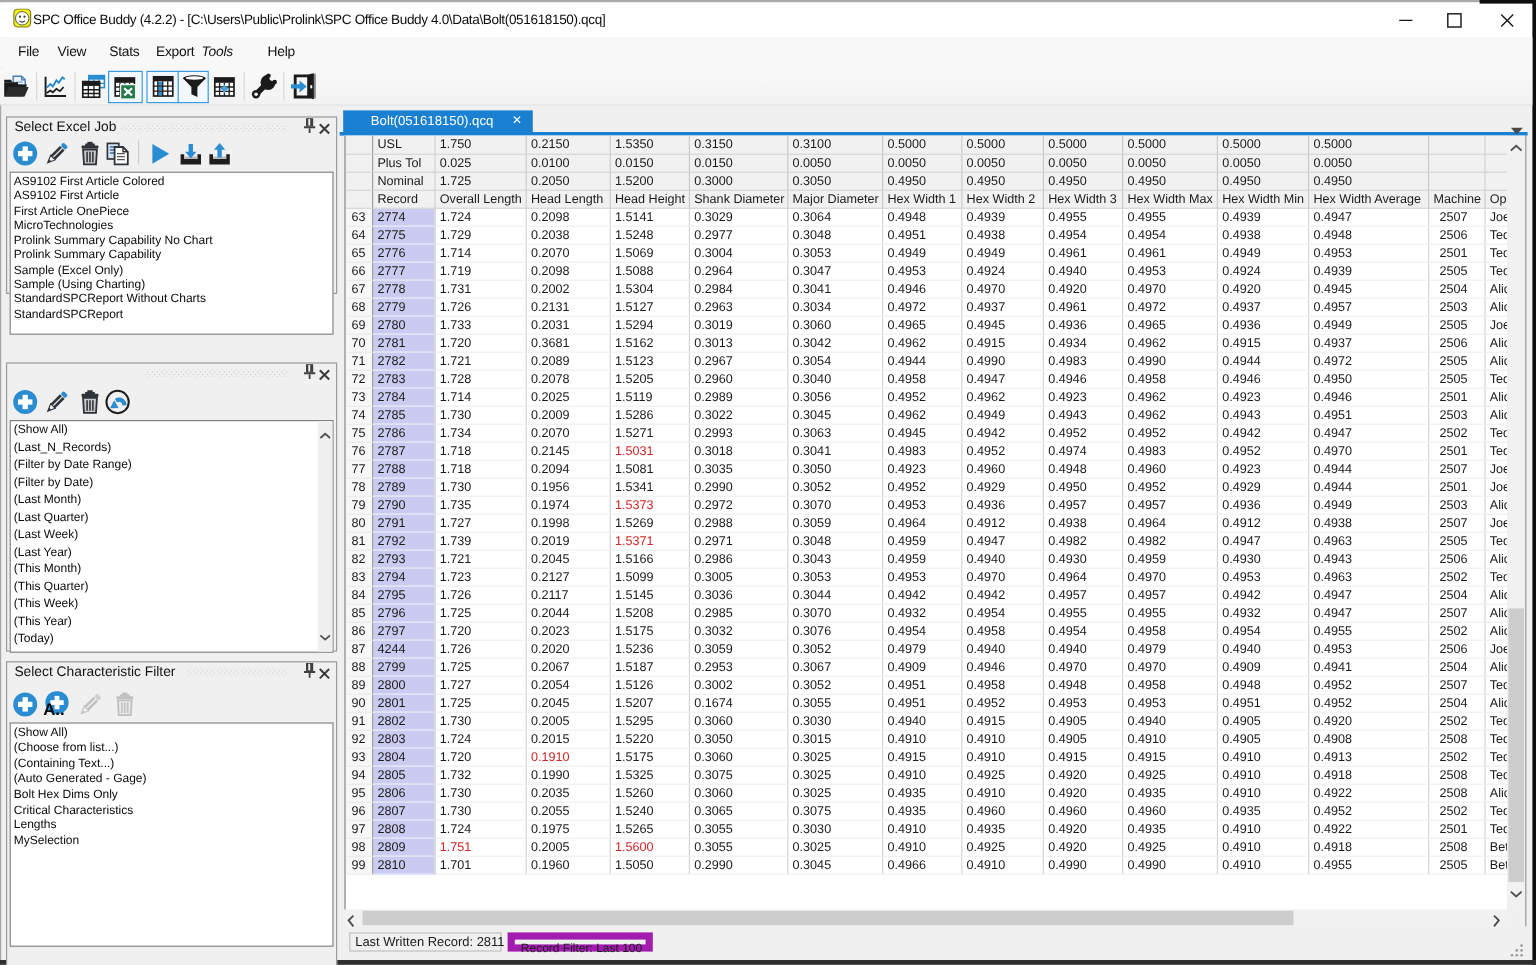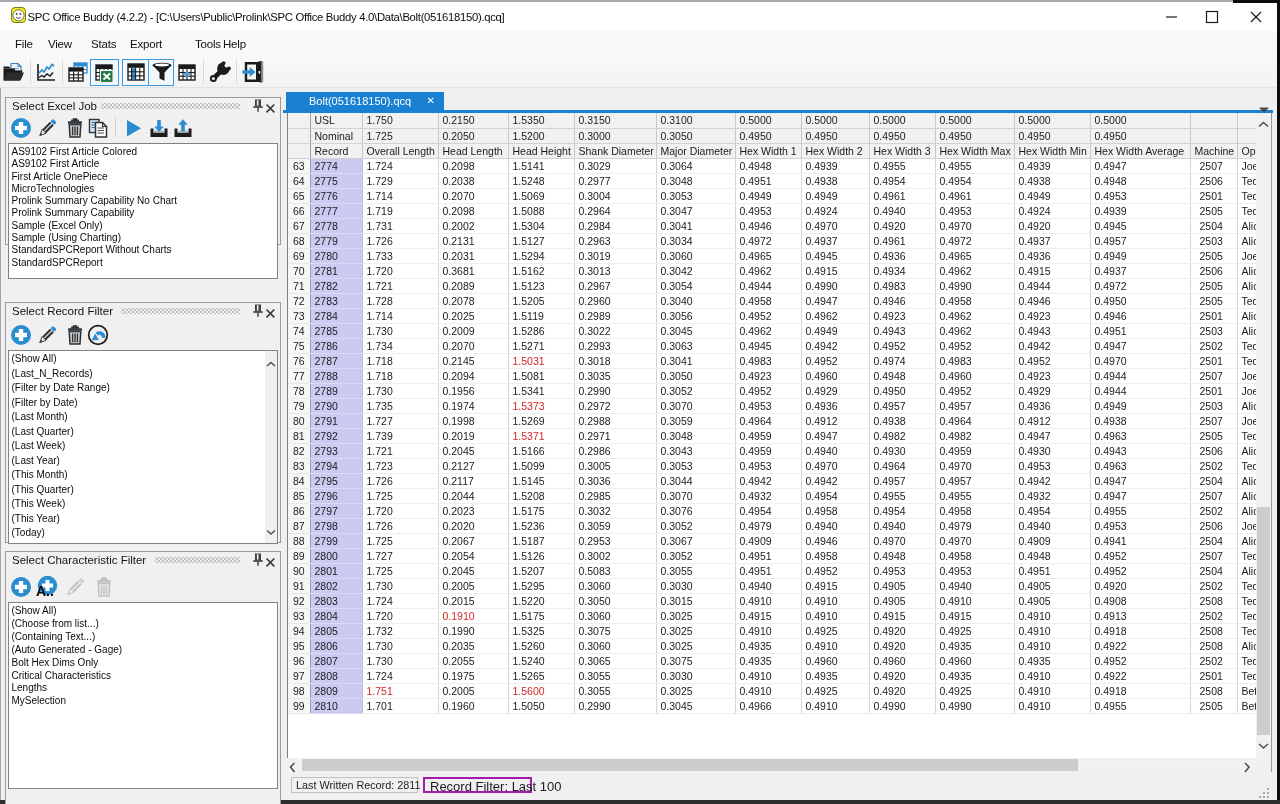--- a/index.html
+++ b/index.html
@@ -34,21 +34,21 @@
 <div class="abs" style="left:1140px;top:2px;"><svg width="140" height="29" viewBox="0 0 140 29" style="">
       <line x1="26" y1="15" x2="37" y2="15" stroke="#1a1a1a" stroke-width="1.2"></line>
       <rect x="66.5" y="9.5" width="11" height="11" fill="none" stroke="#1a1a1a" stroke-width="1.2"></rect>
       <path d="M111 10 L121 20 M121 10 L111 20" stroke="#1a1a1a" stroke-width="1.2"></path>
     </svg></div>
 <div class="abs" style="left:0;top:31px;width:1277px;height:26px;background:#f8f8f8;"></div>
 <div class="mi" style="left:15px;top:31px;">File</div>
 <div class="mi" style="left:48px;top:31px;">View</div>
 <div class="mi" style="left:91px;top:31px;">Stats</div>
 <div class="mi" style="left:130px;top:31px;">Export</div>
-<div class="mi" style="left:195px;top:31px;">Tools</div>
+<div class="mi" style="left:168px;top:31px;font-style:italic;">Tools</div>
 <div class="mi" style="left:223px;top:31px;">Help</div>
 <div class="abs" style="left:0;top:57px;width:1277px;height:31px;background:linear-gradient(#f9f9f9,#f2f2f2);border-bottom:1px solid #e3e3e3;"></div>
 <div class="abs" style="left:90px;top:59px;width:29px;height:27px;border:1px solid #3d9ade;background:#f2f8fd;"></div>
 <div class="abs" style="left:122px;top:59px;width:52px;height:27px;border:1px solid #3d9ade;background:#f2f8fd;"></div>
 <div class="abs" style="left:148px;top:59px;width:1px;height:27px;background:#3d9ade;"></div>
 <div class="abs" style="left:2px;top:61px;"><svg width="22" height="22" viewBox="0 0 22 22" style="">
       <path d="M9 2.5 L16 2.5 L19 5.5 L19 14.5 L9 14.5 Z" fill="#eaf2fb" stroke="#4a7fb5" stroke-width="1.2"></path>
       <path d="M16 2.5 L16 5.5 L19 5.5" fill="none" stroke="#4a7fb5" stroke-width="1"></path>
       <line x1="11" y1="7.5" x2="17" y2="7.5" stroke="#7fa8d0" stroke-width="1"></line>
       <line x1="11" y1="9.5" x2="17" y2="9.5" stroke="#7fa8d0" stroke-width="1"></line>
@@ -199,21 +199,20 @@
 <div>MicroTechnologies</div>
 <div>Prolink Summary Capability No Chart</div>
 <div>Prolink Summary Capability</div>
 <div>Sample (Excel Only)</div>
 <div>Sample (Using Charting)</div>
 <div>StandardSPCReport Without Charts</div>
 <div>StandardSPCReport</div>
 </div>
 </div>
 <div class="panel" style="top:302px;height:241px;">
-<div class="ptitle">Select Record Filter</div>
 <div class="hatch" style="left:115px;top:5px;width:119px;"></div>
 <div class="abs" style="left:245px;top:0px;"><svg width="14" height="13" viewBox="0 0 14 13" style="">
         <rect x="4" y="0.5" width="6" height="6.8" fill="#404040"></rect>
         <rect x="5.9" y="1.2" width="1.6" height="5.4" fill="#f2f2f2"></rect>
         <line x1="2.3" y1="8" x2="11.7" y2="8" stroke="#404040" stroke-width="1.7"></line>
         <line x1="7" y1="8.8" x2="7" y2="12.8" stroke="#404040" stroke-width="1.5"></line>
       </svg></div>
 <div class="abs" style="left:259px;top:2px;"><svg width="11" height="11" viewBox="0 0 11 11" style="">
         <path d="M1.5 1.5 L9.3 9.3 M9.3 1.5 L1.5 9.3" stroke="#3c3c3c" stroke-width="1.7"></path>
       </svg></div>
@@ -359,20 +358,37 @@
 <td>0.5000</td>
 <td>0.5000</td>
 <td>0.5000</td>
 <td>0.5000</td>
 <td>0.5000</td>
 <td></td>
 <td></td>
 </tr>
 <tr class="spec">
           <td class="rn"></td>
+          <td>Plus Tol</td>
+<td>0.025</td>
+<td>0.0100</td>
+<td>0.0150</td>
+<td>0.0150</td>
+<td>0.0050</td>
+<td>0.0050</td>
+<td>0.0050</td>
+<td>0.0050</td>
+<td>0.0050</td>
+<td>0.0050</td>
+<td>0.0050</td>
+<td></td>
+<td></td>
+</tr>
+<tr class="spec">
+          <td class="rn"></td>
           <td>Nominal</td>
 <td>1.725</td>
 <td>0.2050</td>
 <td>1.5200</td>
 <td>0.3000</td>
 <td>0.3050</td>
 <td>0.4950</td>
 <td>0.4950</td>
 <td>0.4950</td>
 <td>0.4950</td>
@@ -801,21 +817,21 @@
 <td>0.4958</td>
 <td>0.4954</td>
 <td>0.4958</td>
 <td>0.4954</td>
 <td>0.4955</td>
 <td class="mach">2502</td>
 <td class="op">Alic</td>
 </tr>
 <tr>
           <td class="rn">87</td>
-          <td class="rec">2798</td>
+          <td class="rec">4244</td>
 <td>1.726</td>
 <td>0.2020</td>
 <td>1.5236</td>
 <td>0.3059</td>
 <td>0.3052</td>
 <td>0.4979</td>
 <td>0.4940</td>
 <td>0.4940</td>
 <td>0.4979</td>
 <td>0.4940</td>
@@ -856,21 +872,21 @@
 <td>0.4952</td>
 <td class="mach">2507</td>
 <td class="op">Ted</td>
 </tr>
 <tr>
           <td class="rn">90</td>
           <td class="rec">2801</td>
 <td>1.725</td>
 <td>0.2045</td>
 <td>1.5207</td>
-<td>0.5083</td>
+<td>0.1674</td>
 <td>0.3055</td>
 <td>0.4951</td>
 <td>0.4952</td>
 <td>0.4953</td>
 <td>0.4953</td>
 <td>0.4951</td>
 <td>0.4952</td>
 <td class="mach">2504</td>
 <td class="op">Alic</td>
 </tr>
@@ -1045,20 +1061,20 @@
     <div style="position:absolute;left:1px;top:2px;"><svg width="10" height="15" viewBox="0 0 10 15" style="">
         <path d="M6.5 3 L2.5 7 L6.5 12" stroke="#505050" stroke-width="1.6" fill="none"></path>
       </svg></div>
     <div style="position:absolute;left:15px;top:1px;width:776px;height:12px;background:#cdcdcd;"></div>
     <div style="position:absolute;right:4px;top:2px;"><svg width="10" height="15" viewBox="0 0 10 15" style="">
         <path d="M3 3 L7 7 L3 12" stroke="#505050" stroke-width="1.6" fill="none"></path>
       </svg></div>
   </div>
 <div class="abs" style="left:287px;top:773px;width:985px;height:24px;background:#f0f0f0;"></div>
 <div class="abs" style="left:291px;top:777px;width:127px;height:16px;border:1px solid #c0c0c0;font-size:10.8px;line-height:15px;color:#1c1c1c;padding-left:4px;white-space:nowrap;">Last Written Record: 2811</div>
-<div class="abs" style="left:423px;top:777px;width:109px;height:16px;border:2px solid #a21caf;font-size:13px;line-height:15px;color:#1c1c1c;padding-left:5px;white-space:nowrap;">Record Filter: Last 100</div>
+<div class="abs" style="left:423px;top:777px;width:121px;height:16px;border:6px solid #a21caf;font-size:10px;line-height:15px;color:#1c1c1c;padding-left:5px;white-space:nowrap;">Record Filter: Last 100</div>
 <div class="abs" style="left:1258px;top:785px;"><svg width="12" height="12" viewBox="0 0 12 12" style="">
       <circle cx="10" cy="2" r="1.1" fill="#9a9a9a"></circle>
       <circle cx="6" cy="6" r="1.1" fill="#9a9a9a"></circle>
       <circle cx="10" cy="6" r="1.1" fill="#9a9a9a"></circle>
       <circle cx="2" cy="10" r="1.1" fill="#9a9a9a"></circle>
       <circle cx="6" cy="10" r="1.1" fill="#9a9a9a"></circle>
       <circle cx="10" cy="10" r="1.1" fill="#9a9a9a"></circle>
     </svg></div>
 </body></html>

